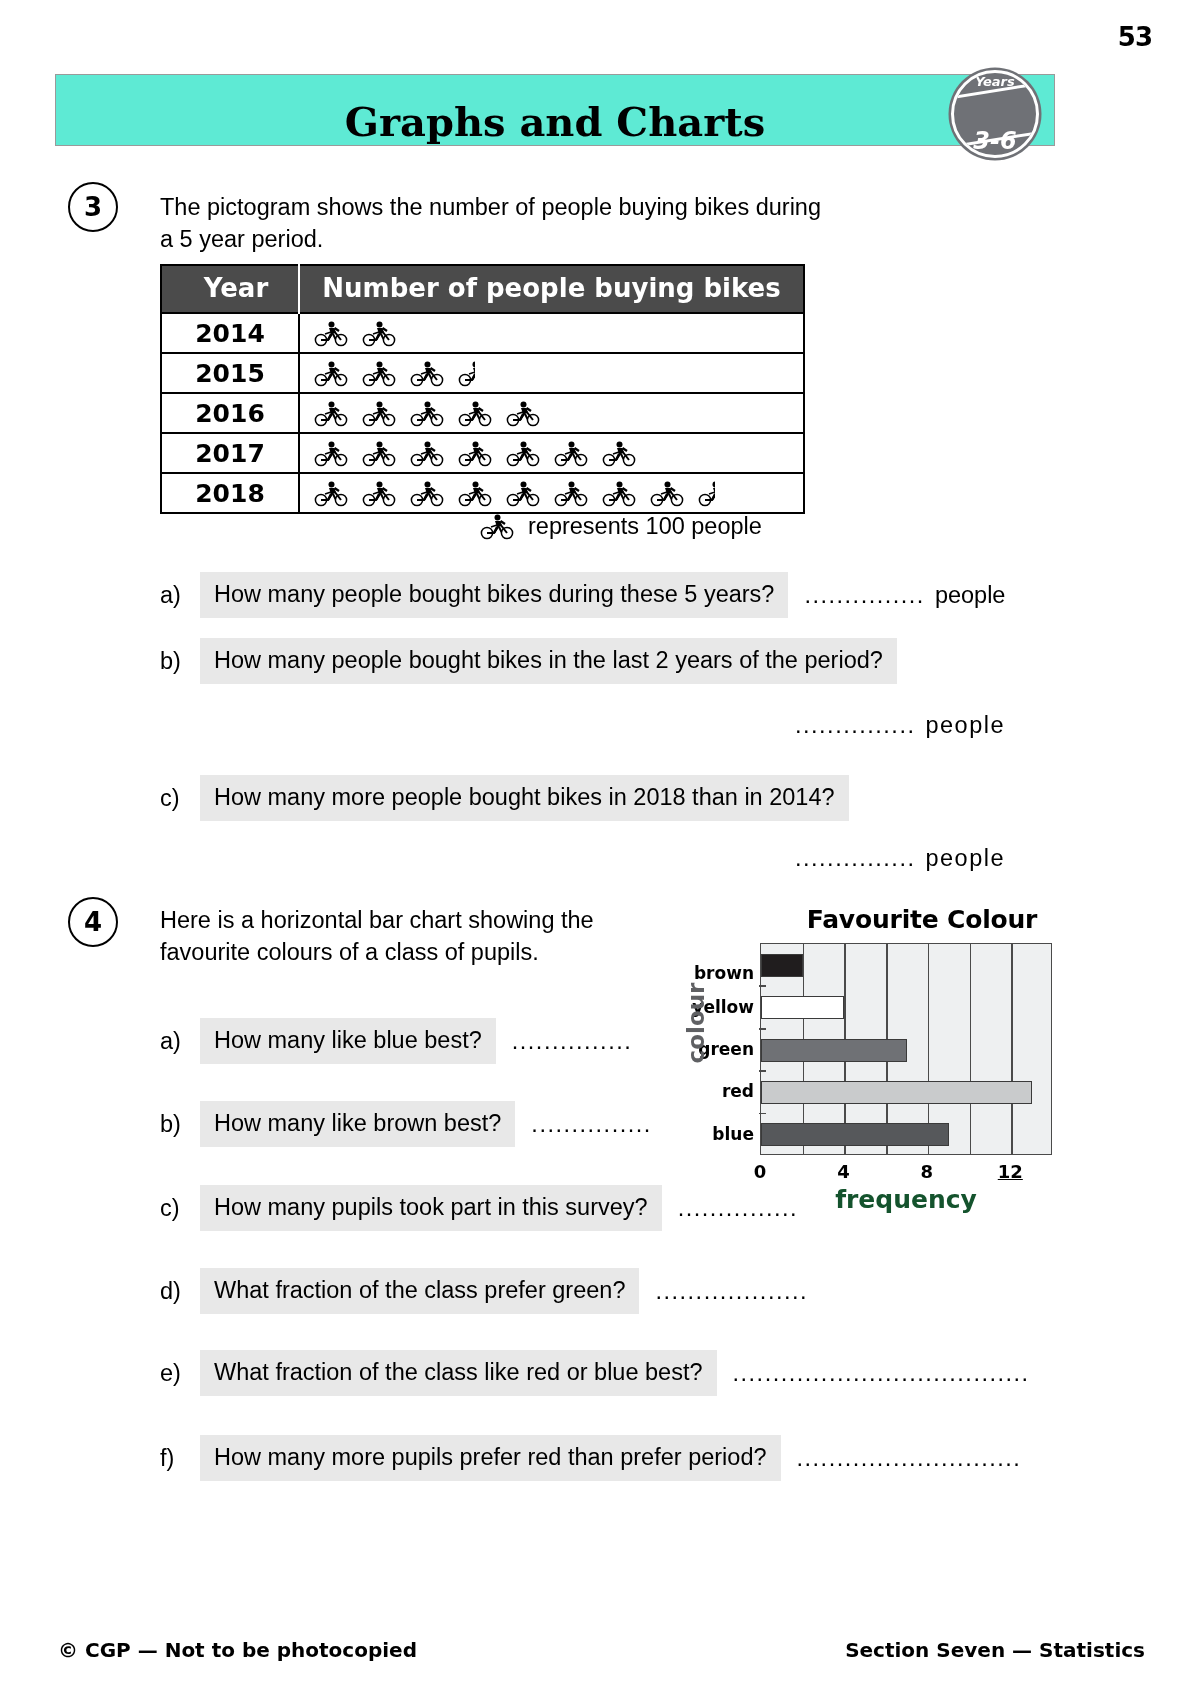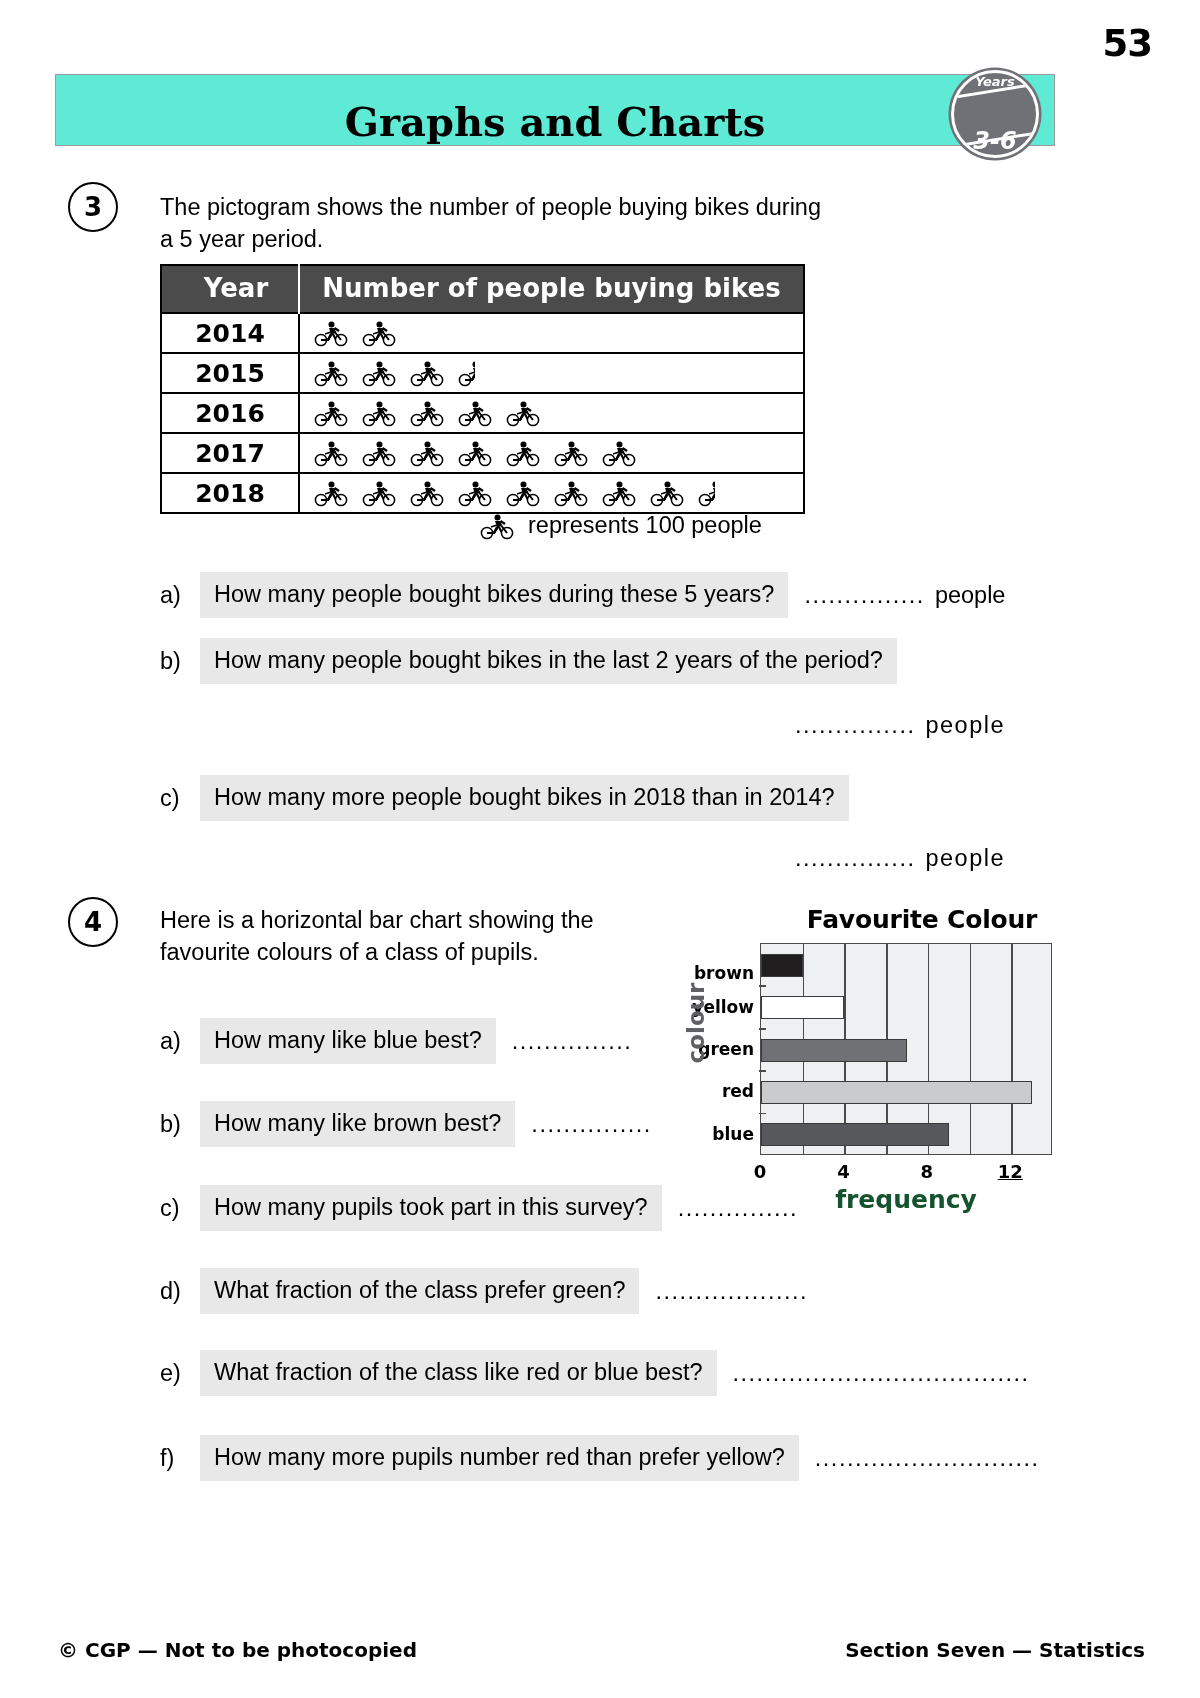--- a/index.html
+++ b/index.html
@@ -15,21 +15,21 @@
     color: #000;
     overflow: hidden;
   }
 
   
   .page-number {
     position: absolute;
     top: 22px;
     right: 48px;
     font-family: "DejaVu Sans", sans-serif;
-    font-size: 37px;
+    font-size: 26px;
     font-weight: bold;
     letter-spacing: -1px;
   }
 
   
   .title-banner {
     position: absolute;
     left: 55px;
     top: 74px;
     width: 1000px;
@@ -172,21 +172,21 @@
   }
   .bike.half { width: 17px; overflow: hidden; }
   .bike.half svg { width: 34px; }
 
   
   .legend {
     position: absolute;
     left: 480px;
     top: 512px;
     display: flex;
-    align-items: flex-start;
+    align-items: center;
     gap: 14px;
     font-size: 23.5px;
   }
 
   
   .qrow {
     position: absolute;
     display: flex;
     align-items: center;
     font-size: 23.5px;
@@ -789,21 +789,21 @@
 </div>
 
 <div class="qrow" style="left:160px; top:1350px;">
   <span class="qlabel">e)</span>
   <span class="qbox">What fraction of the class like red or blue best?</span>
   <span class="dots">.....................................</span>
 </div>
 
 <div class="qrow" style="left:160px; top:1435px;">
   <span class="qlabel">f)</span>
-  <span class="qbox">How many more pupils number red than prefer yellow?</span>
+  <span class="qbox">How many more pupils prefer red than prefer period?</span>
   <span class="dots">............................</span>
 </div>
 
 <div class="chart-wrap">
   <div class="chart-title">Favourite Colour</div>
   <div class="plot" id="plot-area">
       <div class="vgrid" style="left: 41.7143px;"></div>
       <div class="vgrid" style="left: 83.4286px;"></div>
       <div class="vgrid" style="left: 125.143px;"></div>
       <div class="vgrid" style="left: 166.857px;"></div>

